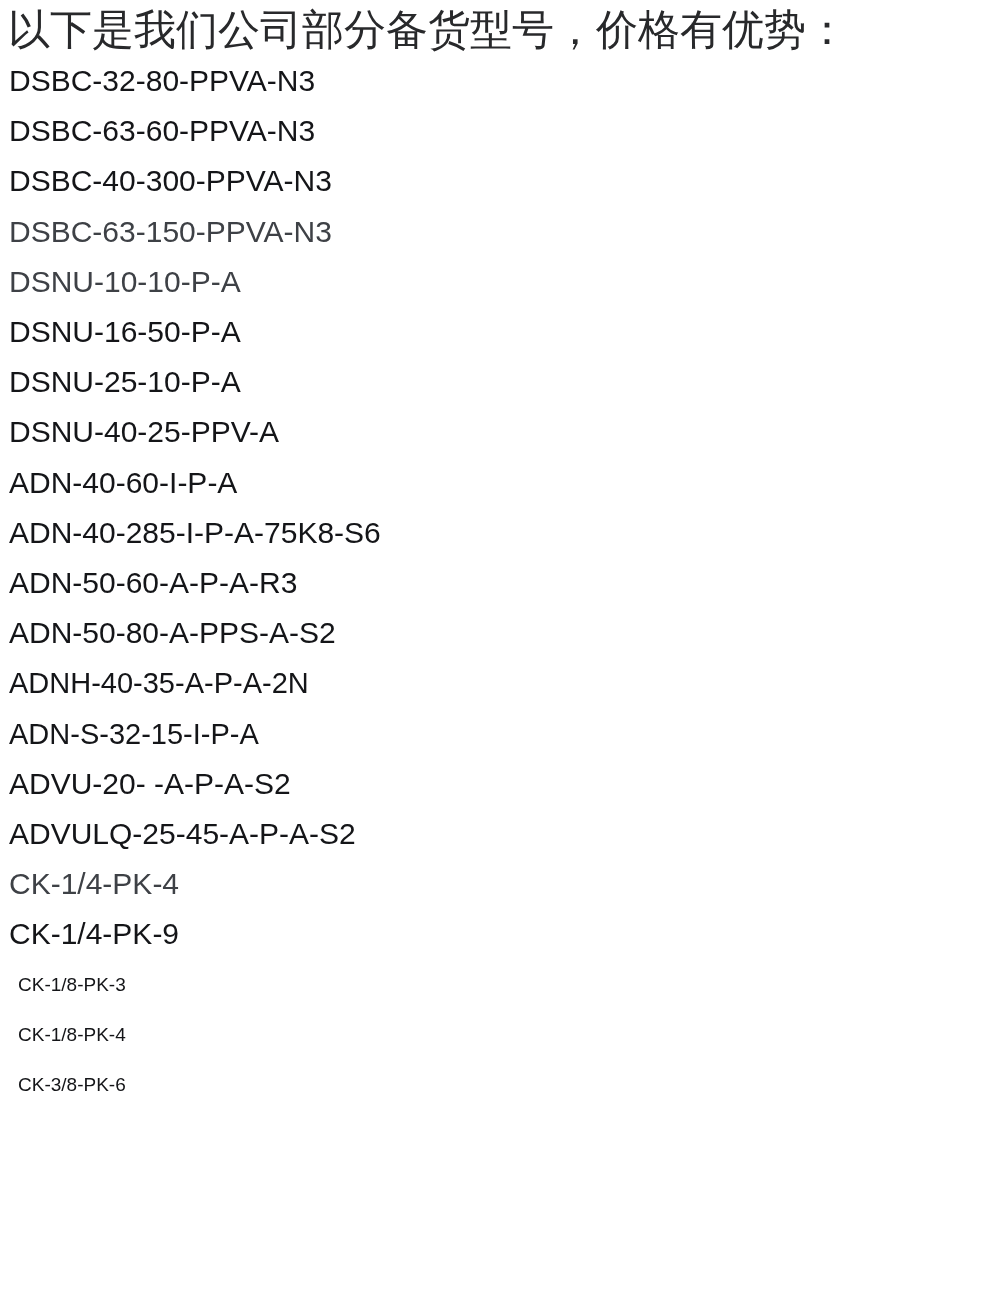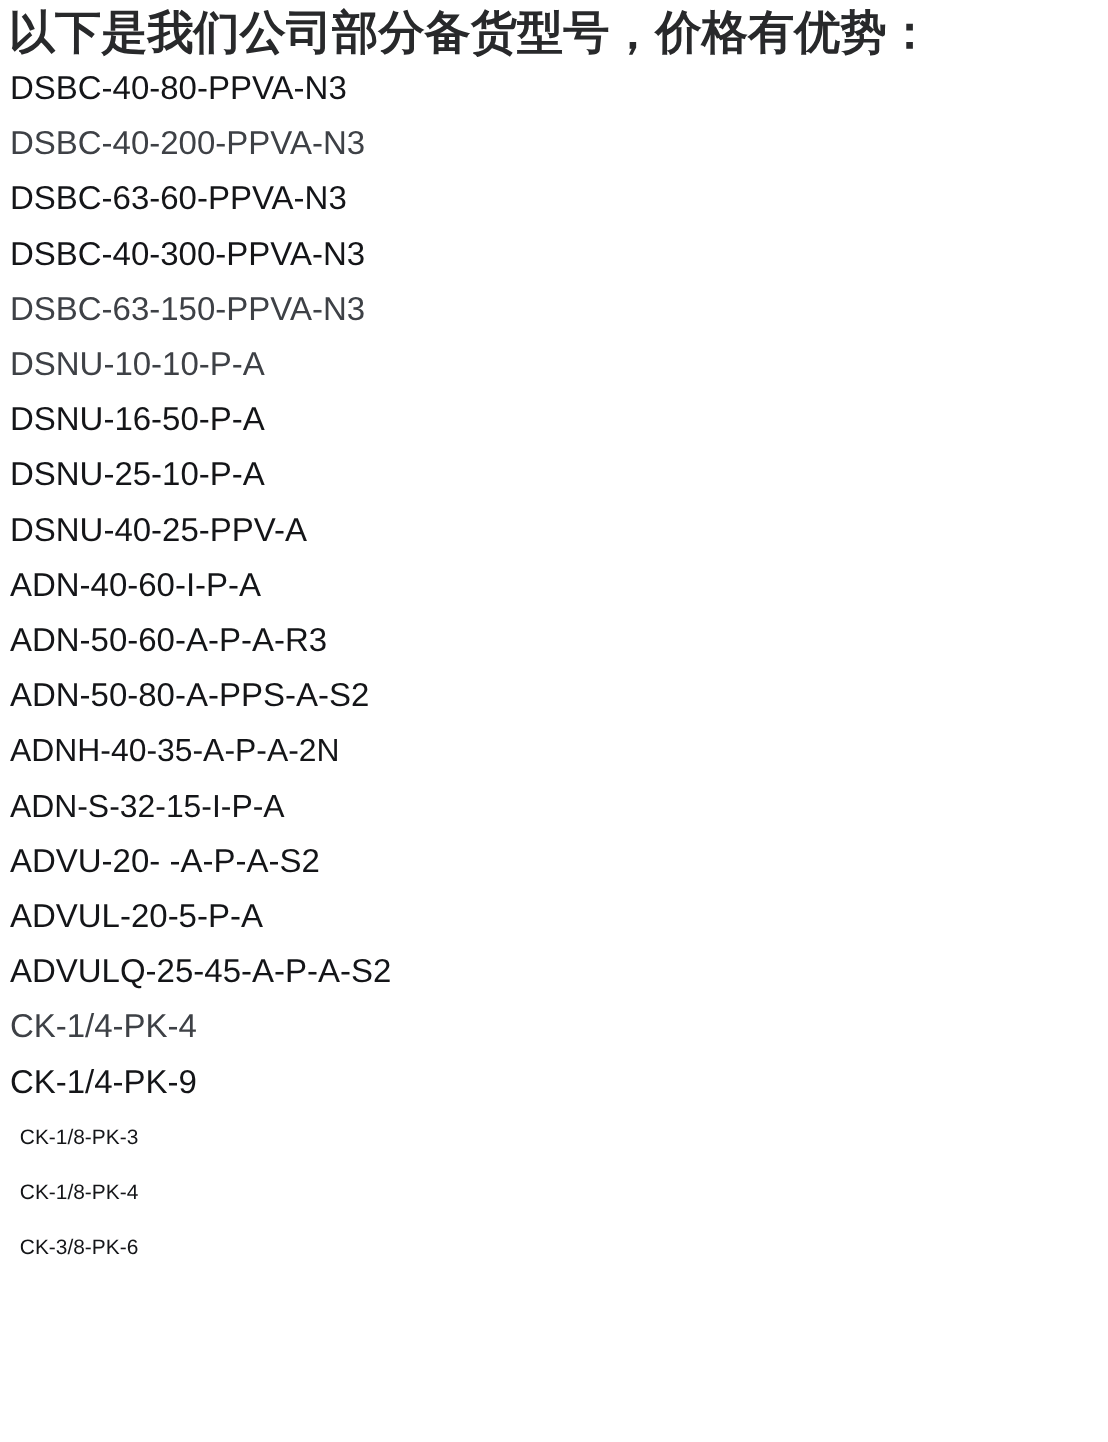--- a/index.html
+++ b/index.html
@@ -11,21 +11,21 @@
     height: 1311px;
     background: var(--bg, #ffffff);
     font-family: "Liberation Sans", sans-serif;
     overflow: hidden;
   }
   .page-title {
     margin: 0;
     padding: 4px 8px 0 8px;
     font-size: 42px;
     line-height: 52px;
-    font-weight: 700;
+    font-weight: 400;
     color: var(--heading, #28292b);
     letter-spacing: 0px;
     white-space: nowrap;
   }
   .model-list {
     margin: 0;
     padding: 0;
   }
   .item {
     padding-left: 9px;
@@ -44,35 +44,34 @@
     font-size: 19px;
     padding-left: 18px;
   }
 </style>
 </head>
 <body style="--bg: #ffffff; --heading: #28292b; --dark: #141518; --gray: #3e4146;">
 
 <h1 class="page-title">以下是我们公司部分备货型号，价格有优势：</h1>
 
 <div class="model-list" id="model-list">
-    <div class="item">DSBC-40-80-PPVA-N3</div>
-    <div class="item gray">DSBC-40-200-PPVA-N3</div>
+    <div class="item">DSBC-32-80-PPVA-N3</div>
     <div class="item">DSBC-63-60-PPVA-N3</div>
     <div class="item">DSBC-40-300-PPVA-N3</div>
     <div class="item gray">DSBC-63-150-PPVA-N3</div>
     <div class="item gray">DSNU-10-10-P-A</div>
     <div class="item">DSNU-16-50-P-A</div>
     <div class="item">DSNU-25-10-P-A</div>
     <div class="item">DSNU-40-25-PPV-A</div>
     <div class="item">ADN-40-60-I-P-A</div>
+    <div class="item">ADN-40-285-I-P-A-75K8-S6</div>
     <div class="item">ADN-50-60-A-P-A-R3</div>
     <div class="item">ADN-50-80-A-PPS-A-S2</div>
     <div class="item large">ADNH-40-35-A-P-A-2N</div>
     <div class="item large">ADN-S-32-15-I-P-A</div>
     <div class="item">ADVU-20- -A-P-A-S2</div>
-    <div class="item">ADVUL-20-5-P-A</div>
     <div class="item">ADVULQ-25-45-A-P-A-S2</div>
     <div class="item gray">CK-1/4-PK-4</div>
     <div class="item">CK-1/4-PK-9</div>
     <div class="item small">CK-1/8-PK-3</div>
     <div class="item small">CK-1/8-PK-4</div>
     <div class="item small">CK-3/8-PK-6</div>
   </div>
 
 </body></html>

